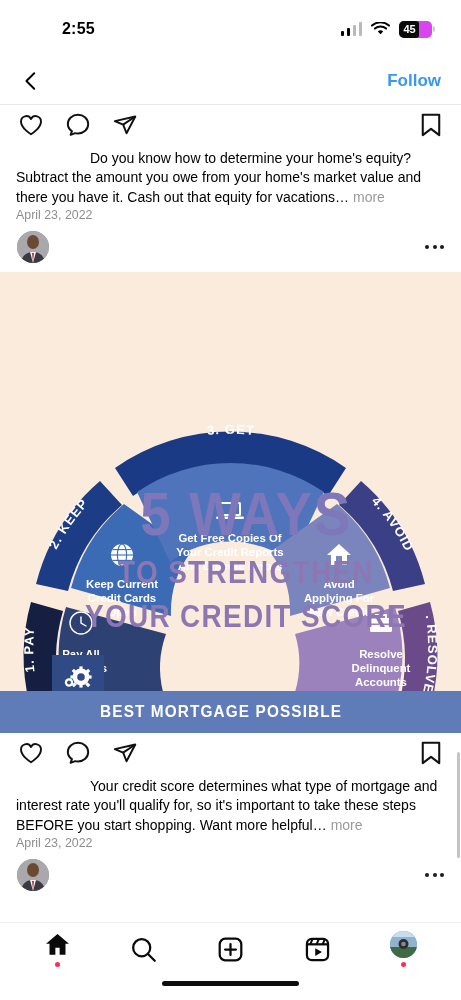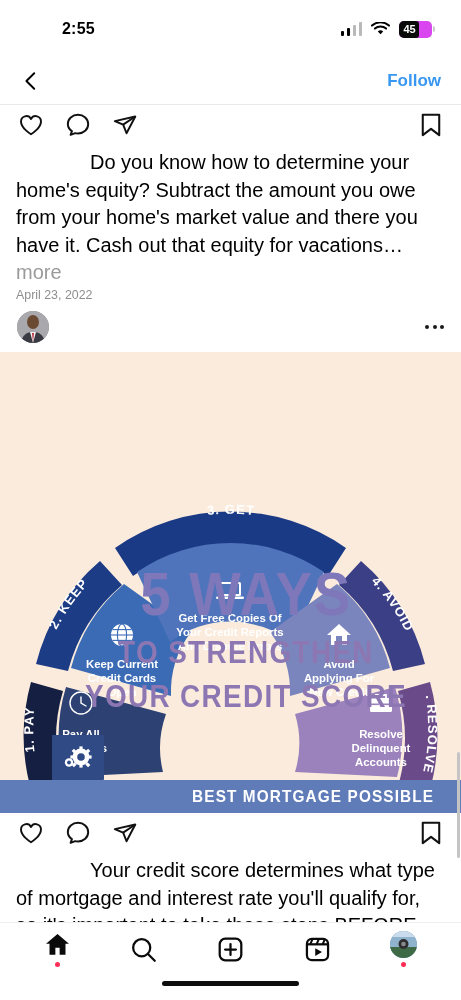--- a/index.html
+++ b/index.html
@@ -37,21 +37,21 @@
   .divider { height:1px; background:#e9e9e9; width:100%; }
 
   
   .actions { height:40px; display:flex; align-items:center; padding:0 18px; }
   .act-left { display:flex; align-items:center; gap:21px; }
   .act-right { margin-left:auto; }
   .ic { cursor:pointer; display:block; }
 
   
   .caption { padding:4px 16px 0 16px; }
-  .cap-text { font-size:20px; line-height:1.38; color:#000; text-indent:74px; }
+  .cap-text { font-size:14px; line-height:1.38; color:#000; text-indent:74px; }
   .cap-text .more { color:#9a9a9a; }
   .cap-date { font-size:12.4px; color:#8e8e8e; margin-top:1px; }
 
   
   .authorrow { height:50px; display:flex; align-items:center; padding:0 17px; }
   .avatar { width:32px; height:32px; border-radius:50%; overflow:hidden; flex:none;
     background:#9a9a9a; position:relative; }
   .dots { margin-left:auto; display:flex; gap:3.5px; align-items:center; cursor:pointer; }
   .dots i { width:4px; height:4px; border-radius:50%; background:#1a1a1a; display:block; }
 
@@ -61,22 +61,22 @@
   .wheel { position:absolute; left:0; top:0; }
   .mainttl { position:absolute; left:4px; right:0; top:212px; text-align:center;
     pointer-events:none;padding-left:27px; }
   .t1 { font-size:62px; font-weight:700; color:#7e78ba; letter-spacing:2px;
     line-height:.96; font-family:"Liberation Sans Narrow","Liberation Sans",sans-serif;
     transform:scaleX(.88); }
   .t2 { font-size:31px; font-weight:700; color:#8d77b3; letter-spacing:1.5px;
     margin-top:12px; transform:scaleX(.9); }
   .t3 { font-size:31px; font-weight:700; color:#8d77b3; letter-spacing:1.5px;
     margin-top:8px; transform:scaleX(.9); }
-  .botband { position:absolute; left:0; bottom:0; width:100%; height:33px;
-    background:#5f7cb8; display:flex; align-items:center; justify-content:flex-end;
+  .botband { position:absolute; left:0; bottom:0; width:100%; height:42px;
+    background:#5f7cb8; display:flex; align-items:center; justify-content:center;
     padding-right:18px; }
   .botband span { color:#fff; font-size:16.5px; font-weight:700; letter-spacing:1.2px;
     transform:scaleX(.93); }
   .badge { position:absolute; left:52px; bottom:16px; width:52px; height:62px;
     background:#2f4a85; clip-path:polygon(0 0,100% 0,100% 72%,50% 100%,0 72%);
     display:flex; align-items:flex-start; justify-content:center; padding-top:9px; }
 
   
   .botnav { position:absolute; left:0; bottom:0; width:100%; height:78px;
     background:#fff; border-top:1px solid #efefef; }

